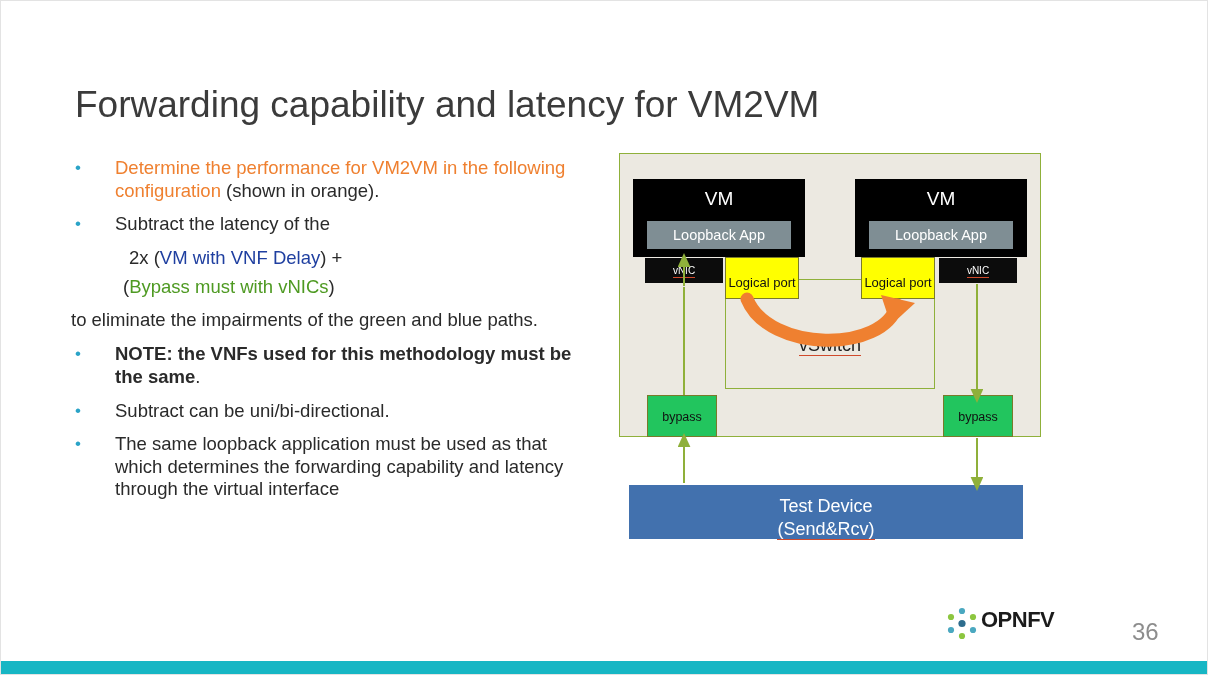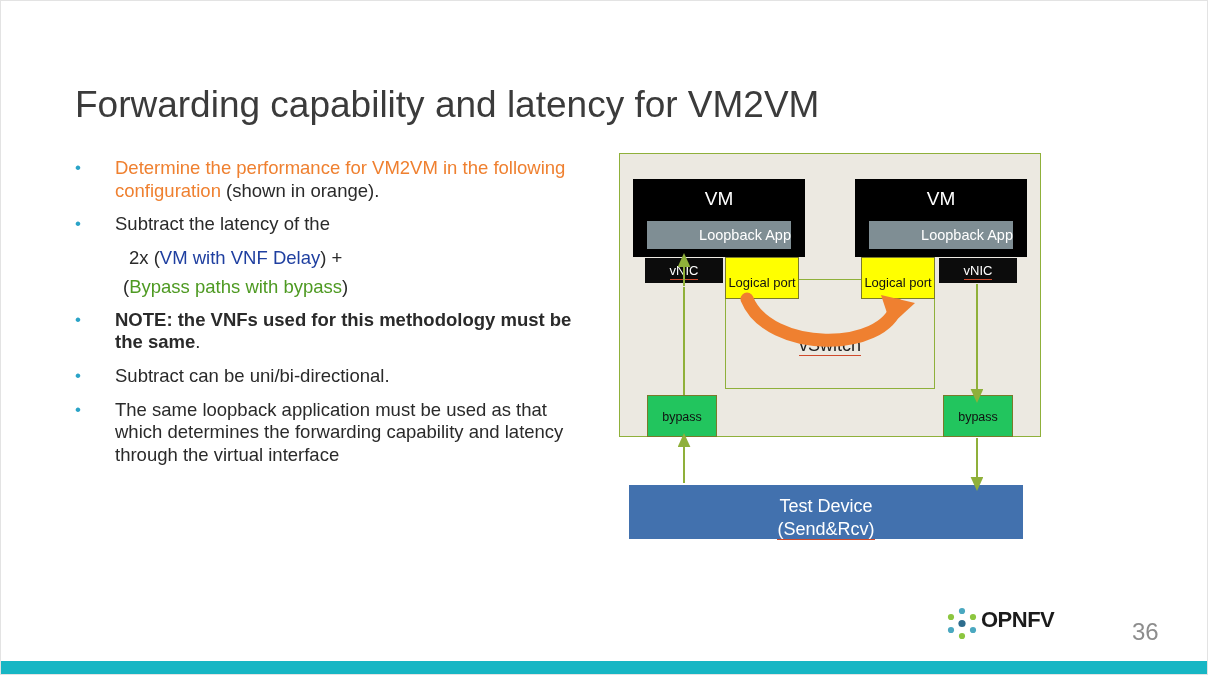--- a/index.html
+++ b/index.html
@@ -103,31 +103,31 @@
   }
   .loopback {
     position: absolute;
     left: 14px;
     top: 42px;
     width: 144px;
     height: 28px;
     background: #7f8e94;
     color: #ffffff;
     font-size: 14.5px;
-    text-align: right;
+    text-align: center;
     line-height: 28px;
     box-sizing: border-box;
   }
   .vnic {
     position: absolute;
     width: 78px;
     height: 25px;
     background: #0c0c0c;
     color: #ffffff;
-    font-size: 13px;
+    font-size: 10px;
     text-align: center;
     line-height: 25px;
     box-sizing: border-box;
   }
   .vnic .u { border-bottom: 1px solid #d04a2c; padding-bottom: 1px; }
   .logport {
     position: absolute;
     width: 74px;
     height: 42px;
     background: #ffff00;
@@ -246,23 +246,24 @@
     <div class="bullet">
       <span class="dot">•</span>
       <span>Subtract the latency of the</span>
     </div>
 
     <div class="sub-line">
       <span>2x (</span><span class="blue">VM with VNF Delay</span><span>) +</span>
     </div>
 
     <div class="sub-line2">
-      <span>(</span><span class="green">Bypass paths with bypass</span><span>)</span>
-    </div>
-
+      <span>(</span><span class="green">Bypass must with vNICs</span><span>)</span>
+    </div>
+
+    <div class="hang" style="padding-left:48px; text-indent:-44px; margin-bottom:12px;"> to eliminate the impairments of the green and blue paths.</div>
 
     <div class="bullet">
       <span class="dot">•</span>
       <span class="bold">NOTE: the VNFs used for this methodology must be the same</span><span>.</span>
     </div>
 
     <div class="bullet">
       <span class="dot">•</span>
       <span>Subtract can be uni/bi-directional.</span>
     </div>

